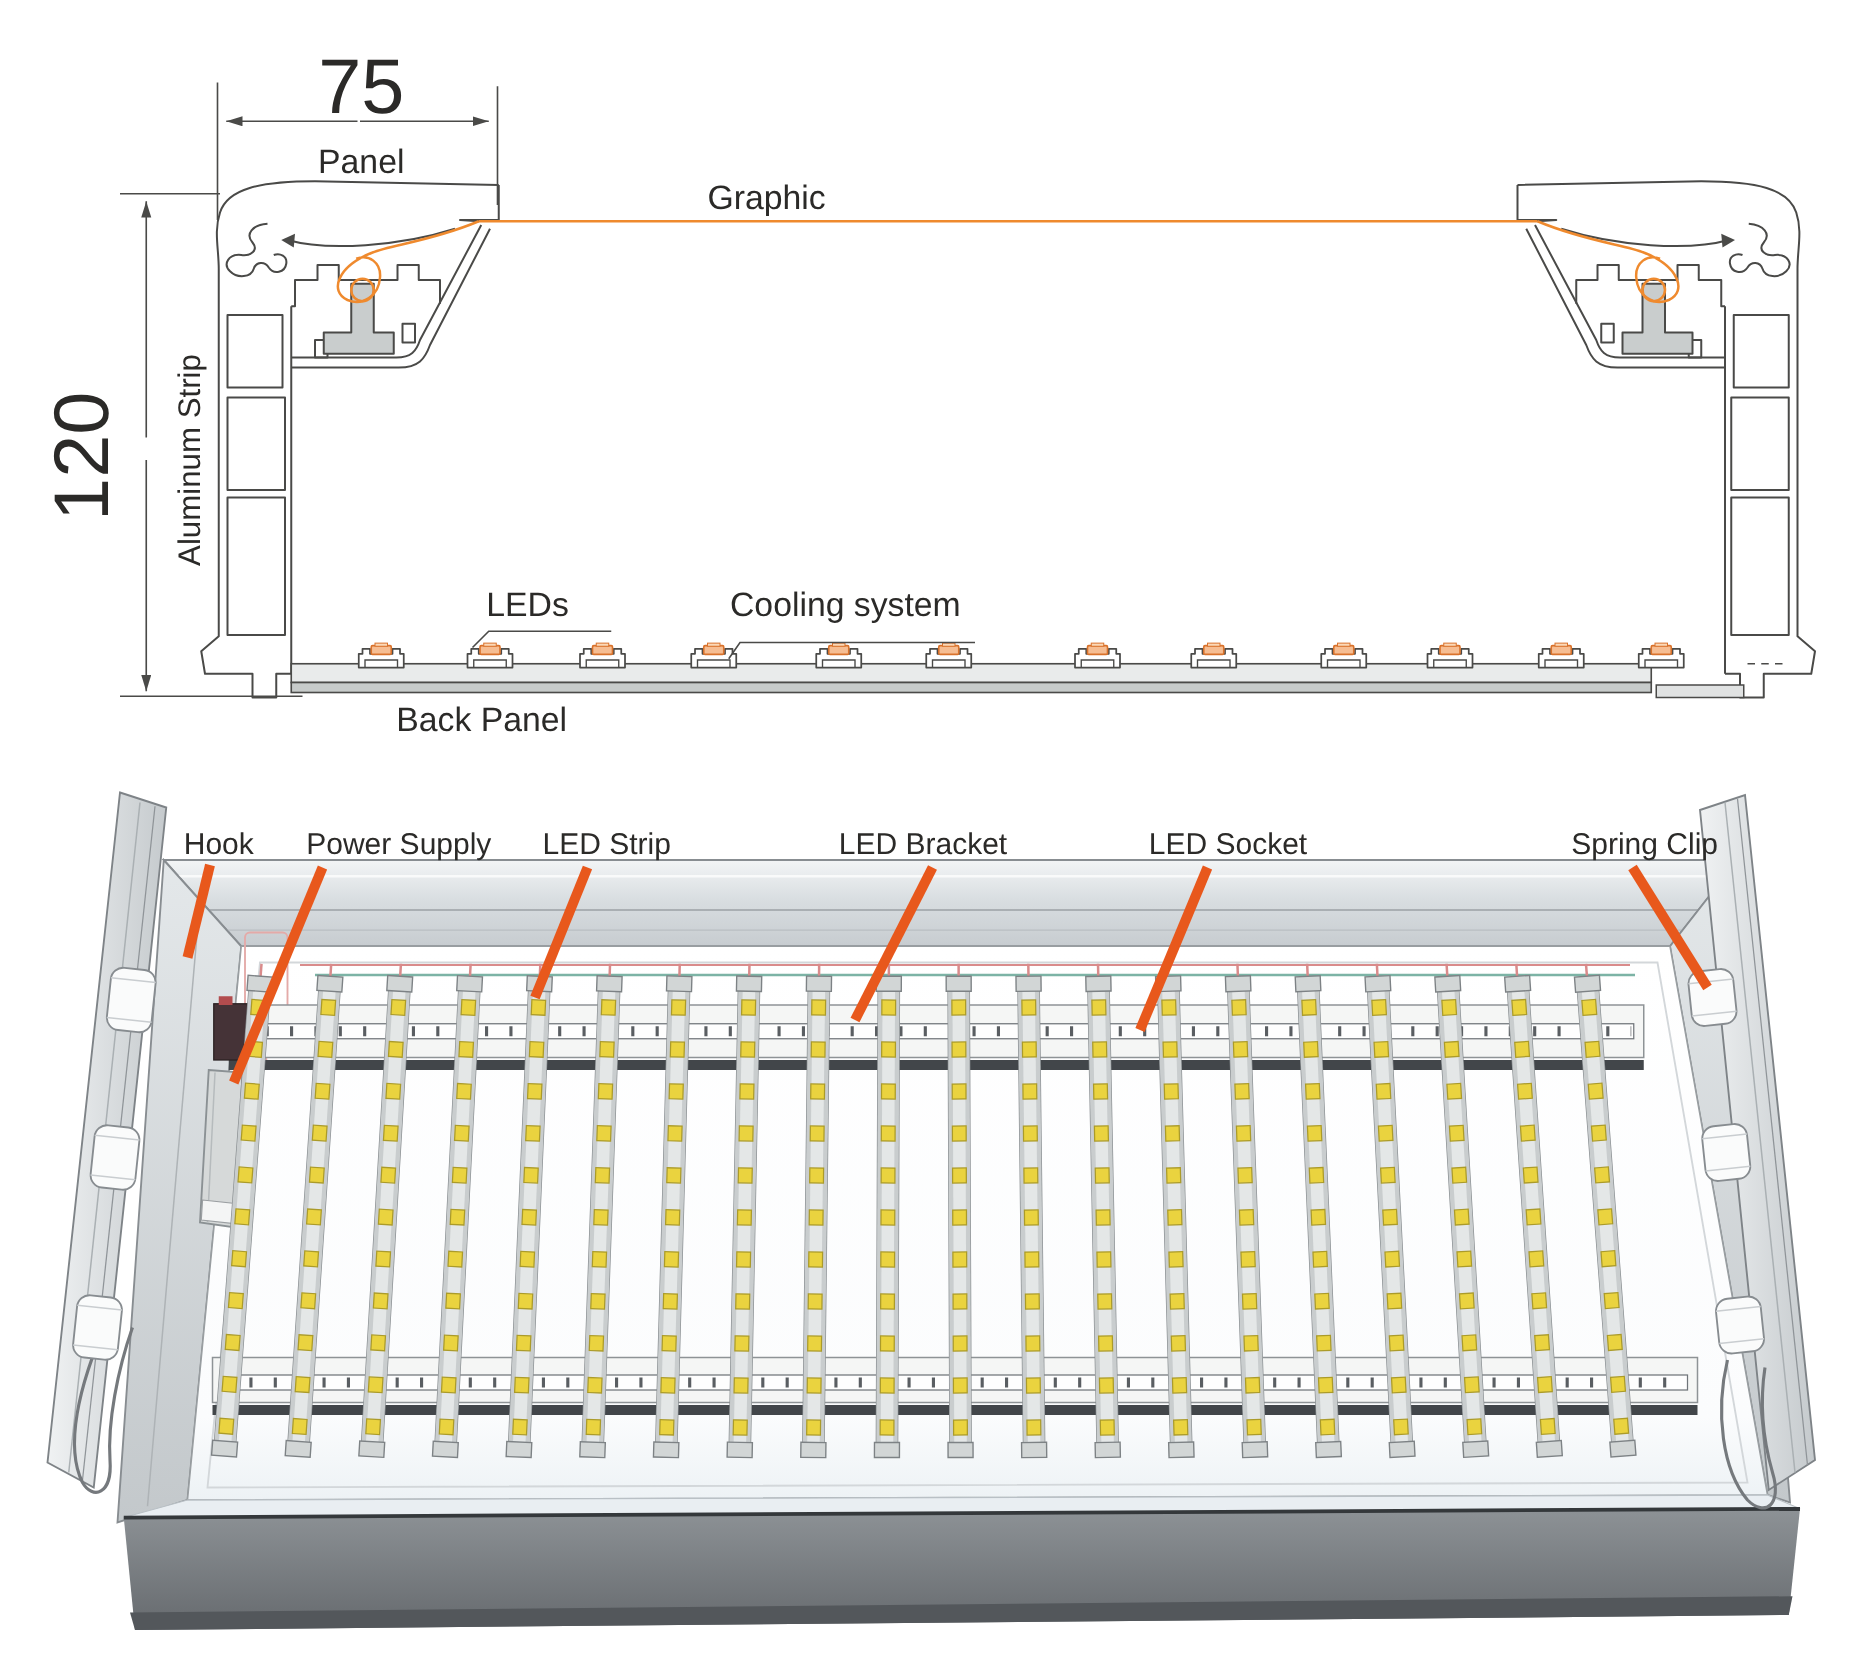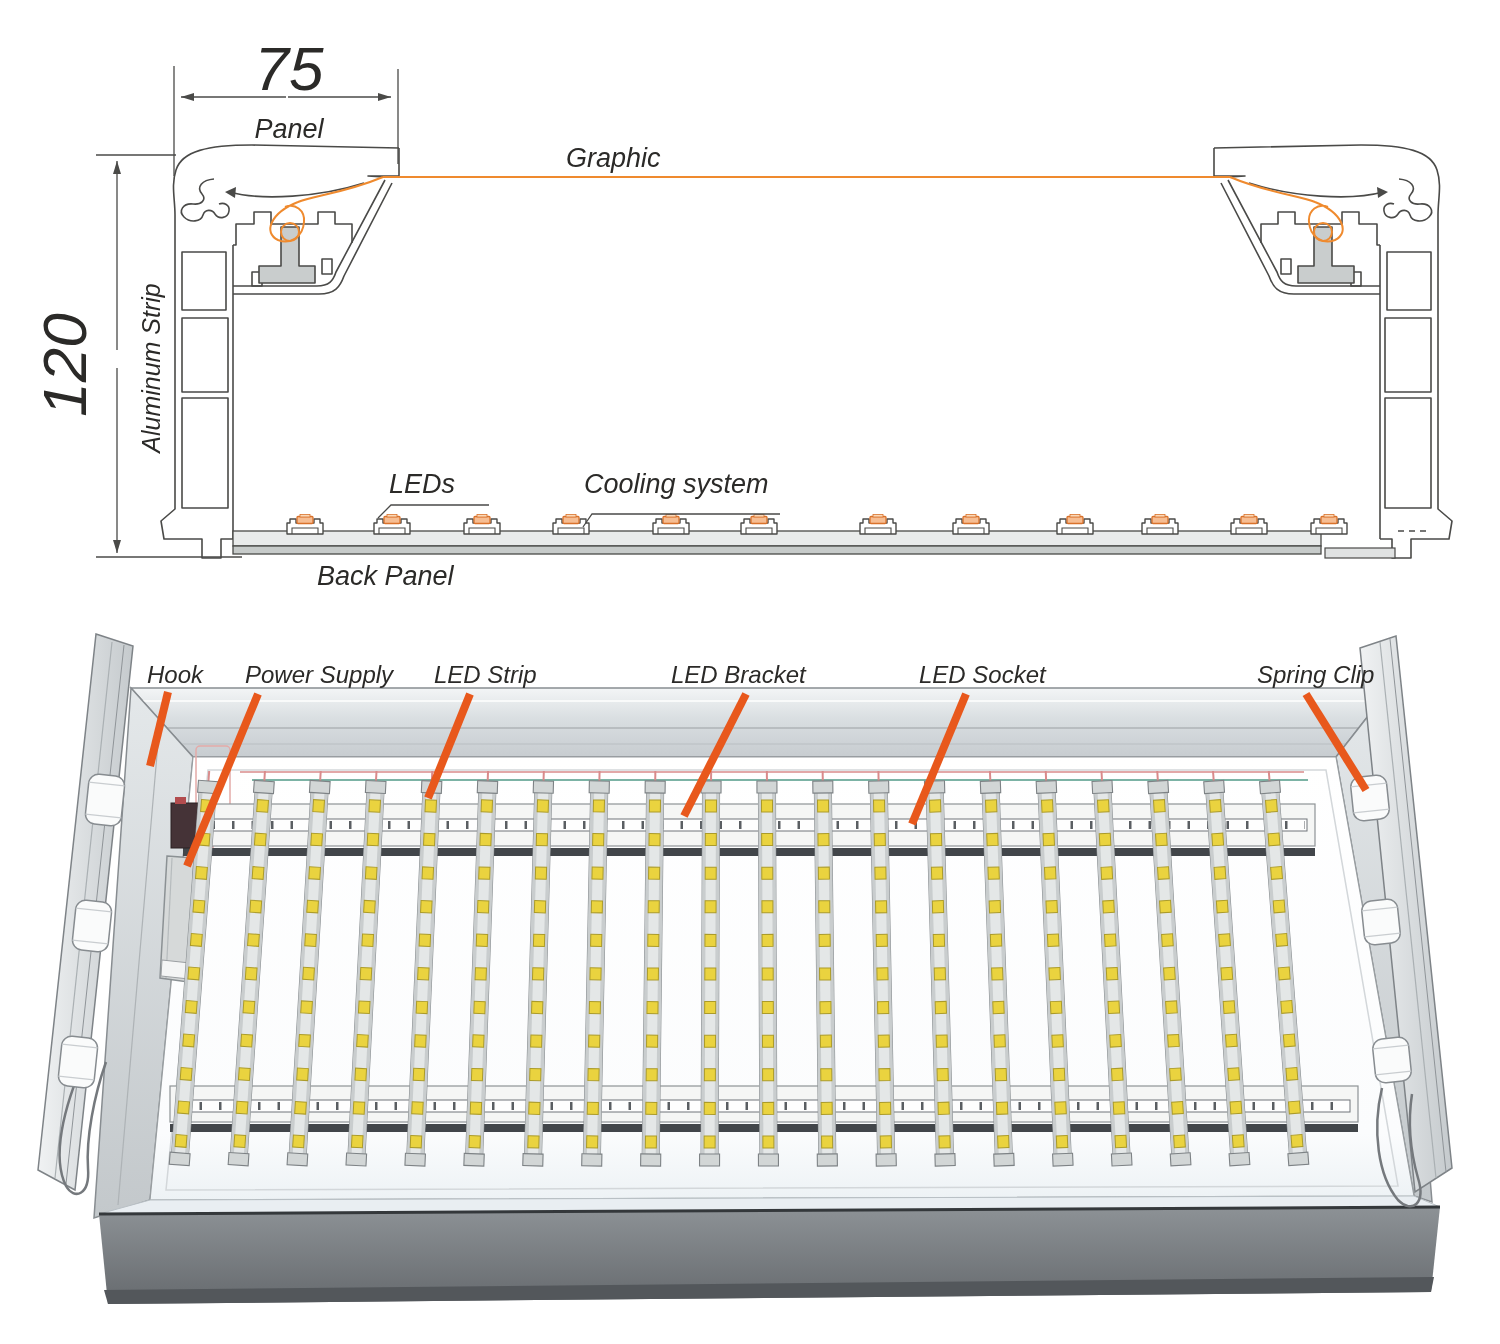--- a/index.html
+++ b/index.html
@@ -1,17 +1,17 @@
 <!DOCTYPE html>
 <html><head>
 <meta charset="utf-8">
 <style>
   html,body{margin:0;padding:0;background:#ffffff;}
   .stage{position:relative;width:1500px;height:1344px;background:#ffffff;overflow:hidden;
-         font-family:"Liberation Sans","DejaVu Sans",sans-serif;font-style:italic;}
+         font-family:"Liberation Sans","DejaVu Sans",sans-serif;}
   .stage svg{position:absolute;left:0;display:block;}
   #xsec{top:0;}
   #iso{top:620px;}
   text{font-family:"Liberation Sans","DejaVu Sans",sans-serif;fill:#2b2a28;}
   .dimnum{font-size:62px;}
   .lbl{font-size:27px;}
   .iso-lbl{font-size:24px;}
 </style>
 </head>
 <body>

